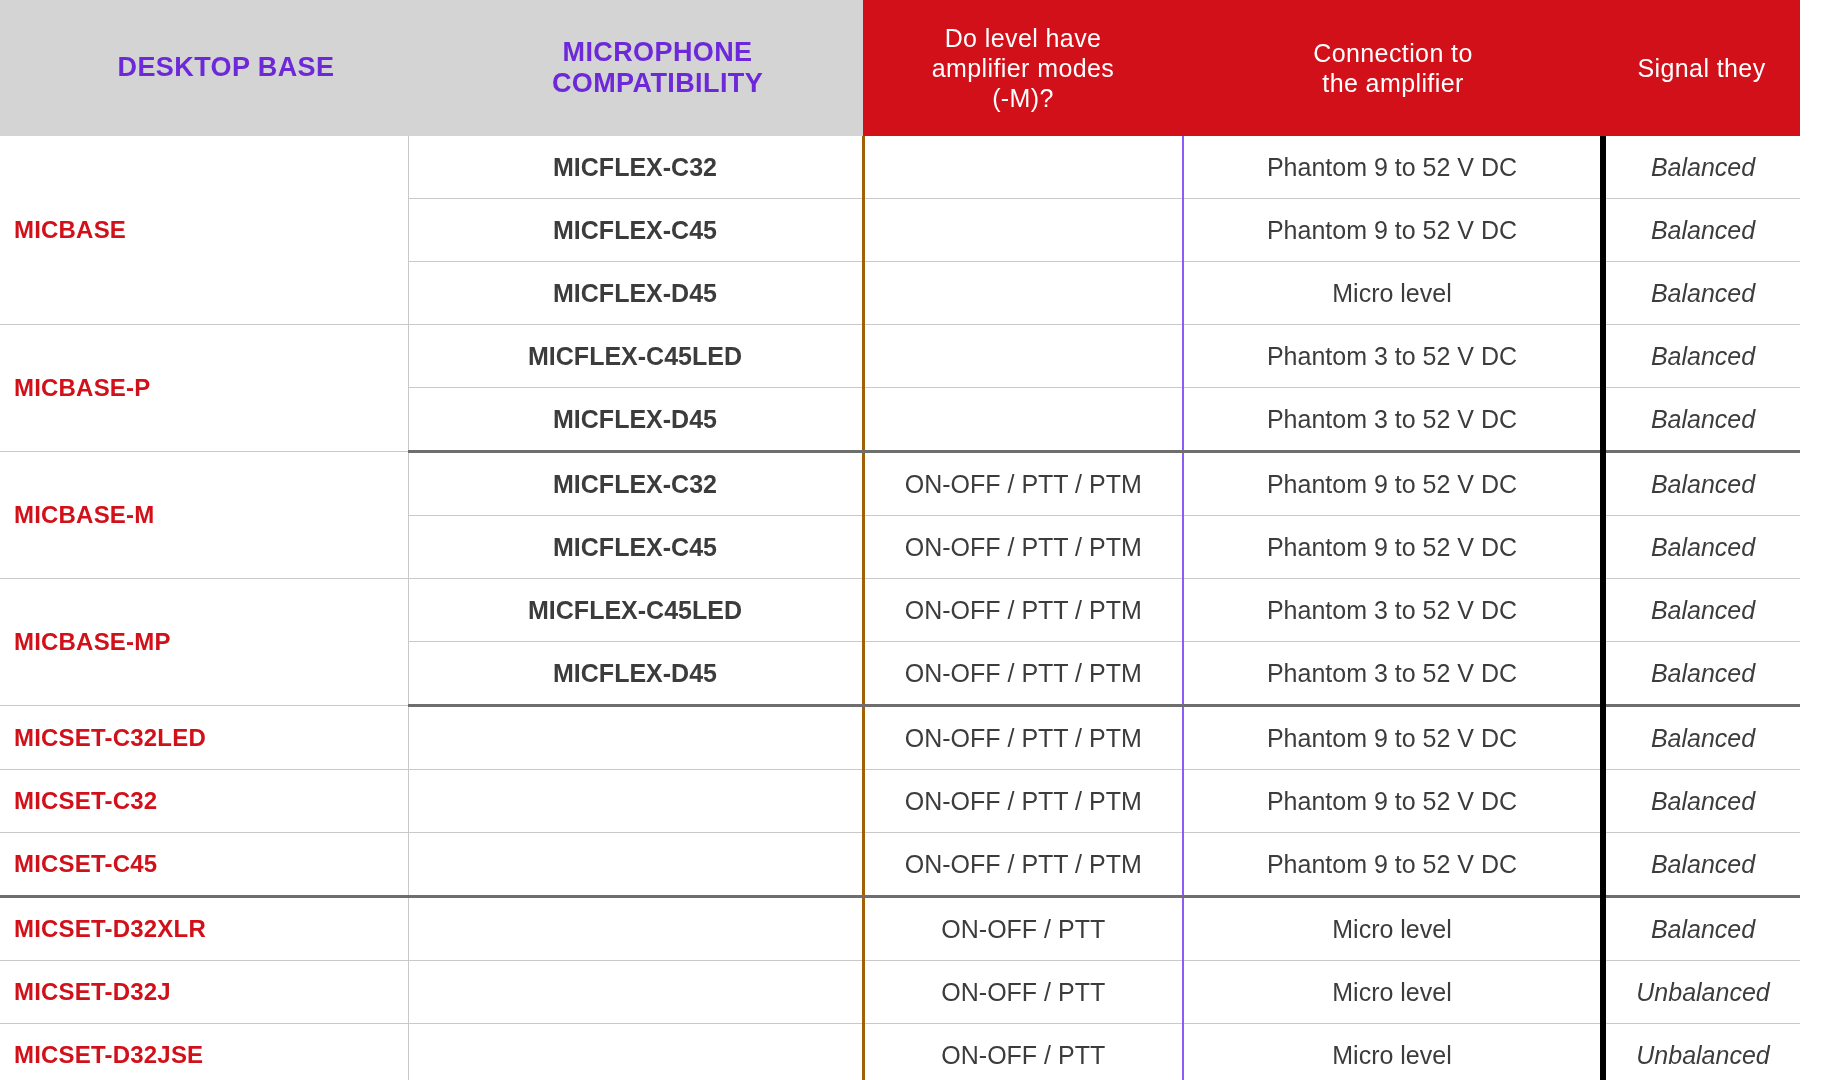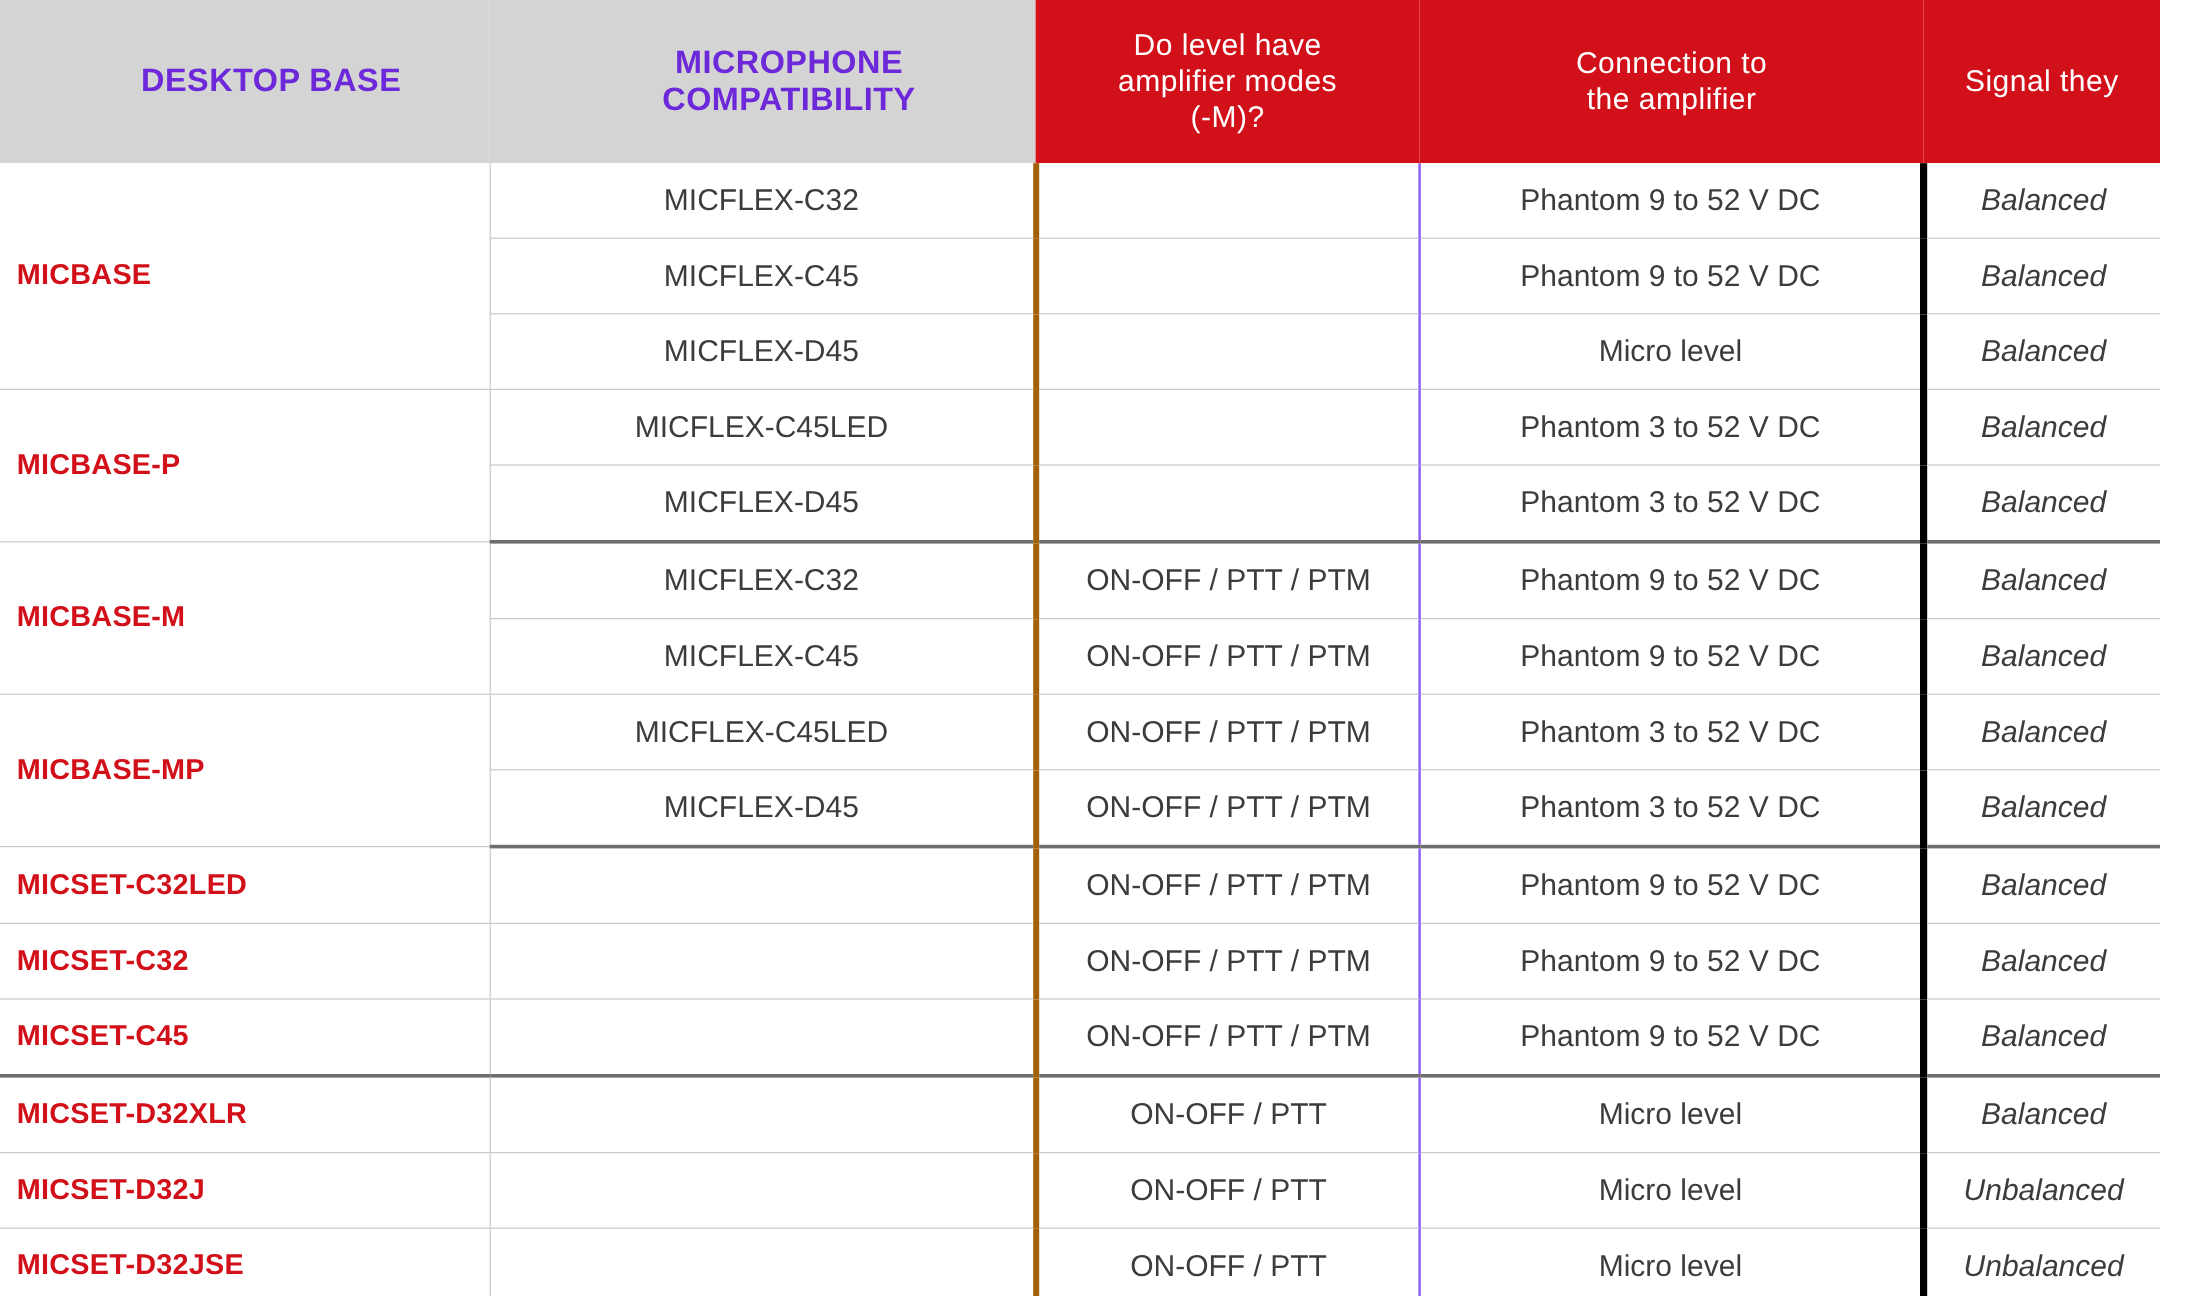--- a/index.html
+++ b/index.html
@@ -77,21 +77,22 @@
   tbody td.base {
     text-align: left;
     padding-left: 14px;
     color: #d21019;
     font-weight: bold;
     font-size: 24px;
     border-right: 1px solid #c9c9c9;
     letter-spacing: 0.2px;
   }
   tbody td.mic {
-    border-right: 5px solid #a16207;
+    border-right: 3px solid #a16207;
+    font-weight: bold;
   }
   tbody td.modes {
     border-right: 2px solid #8b5cf6;
   }
   tbody td.conn {
     border-right: 6px solid #000000;
   }
   tbody td.signal {
     border-right: none;
     font-style: italic;

